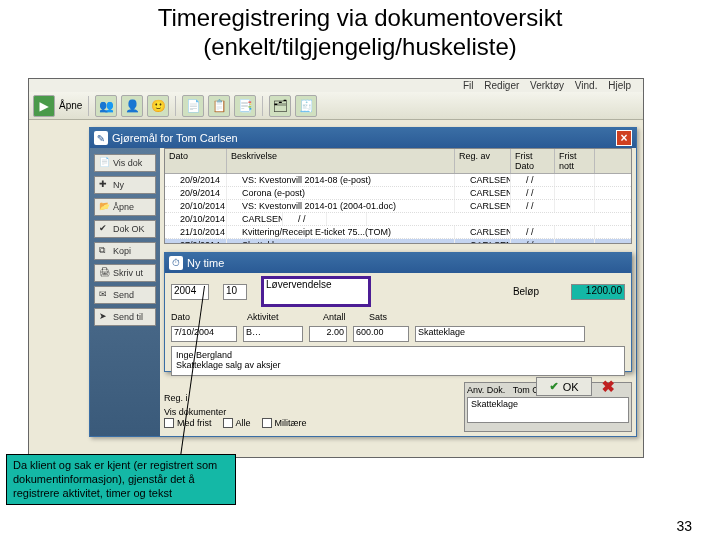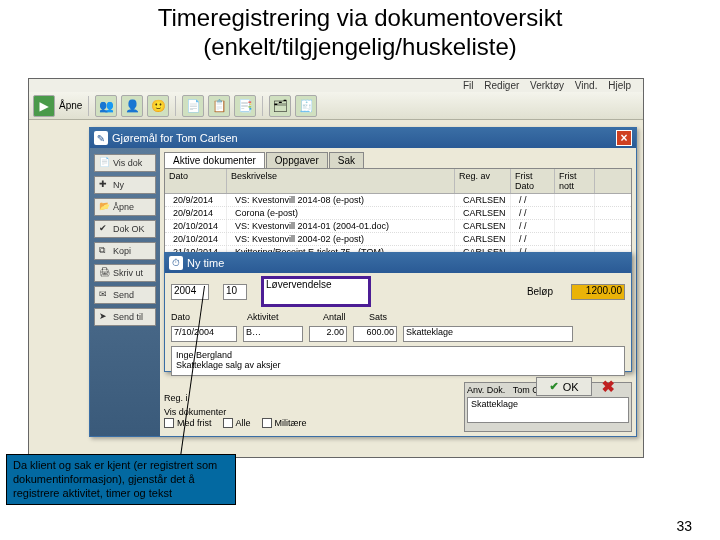--- a/index.html
+++ b/index.html
@@ -19,36 +19,36 @@
   .sidebar .sbtn { background:#e8e8e0;border:1px solid #888;margin:2px 2px 4px;padding:2px 4px;font-size:9px;display:flex;align-items:center;gap:2px;color:#333;}
   .sidebar .sbtn .si { width:12px;height:12px;display:inline-block;}
   .content { position:absolute;top:20px;left:70px;right:0;bottom:0;background:#ece9d8;}
   .tabs { display:flex;padding:4px 4px 0;background:#ece9d8;font-size:10px;}
   .tab { padding:2px 8px;border:1px solid #888;border-bottom:none;background:#d8d8c8;margin-right:1px;}
   .tab.active { background:#fff;}
   .grid { background:#fff;margin:0 4px;border:1px solid #888;height:96px;overflow:hidden;font-size:9px;}
   .grid-head { display:flex;background:#e0e0d0;border-bottom:1px solid #aaa;}
   .grid-head div { padding:2px 4px;border-right:1px solid #bbb;}
   .grid-row { display:flex;border-bottom:1px dotted #ddd;}
-  .grid-row div { padding:1px 8px;border-right:1px solid #eee;white-space:nowrap;overflow:hidden;}
+  .grid-row div { padding:1px 15px;border-right:1px solid #eee;white-space:nowrap;overflow:hidden;}
   .grid-row.sel { background:#c4d4f0;}
   .c-date{width:62px}.c-desc{width:228px}.c-reg{width:56px}.c-frist{width:44px}.c-not{width:40px}
   .dialog { position:absolute;top:124px;left:74px;width:468px;height:120px;border:1px solid #3a6ea5;background:#ece9d8;box-shadow:2px 2px 5px rgba(0,0,0,.4);}
   .dlg-head {display:flex;align-items:center;padding:3px 6px;gap:14px;font-size:10px;}
   .dlg-head .input-sm{width:38px;height:16px;border:1px solid #888;background:#fff;padding:0 2px;}
   .dlg-head .input-md{width:110px;height:31px;border:3px solid #4c1d95;background:#fff;padding:0 2px;}
-  .dlg-head .lbl-right{margin-left:auto;margin-right:4px;}
-  .dlg-head .amt{width:54px;height:16px;border:1px solid #888;background:#eab308;text-align:right;padding:0 2px;}
+  .dlg-head .lbl-right{margin-left:auto;margin-right:18px;}
+  .dlg-head .amt{width:54px;height:16px;border:1px solid #888;background:#14b8a6;text-align:right;padding:0 2px;}
   .dlg-row{display:flex;align-items:center;padding:2px 6px;gap:6px;font-size:9px;}
   .dlg-row .hdr{width:70px;}
   .dlg-row .fld{height:16px;border:1px solid #888;background:#fff;padding:0 2px;}
   .dlg-text{margin:2px 6px;height:30px;border:1px solid #888;background:#fff;padding:3px 4px;font-size:9px;}
   .okbtn{position:absolute;right:16px;bottom:-6px;transform:translateY(100%);display:flex;align-items:center;gap:10px;}
   .okbtn .btn{background:#e8e8e0;border:1px solid #888;padding:2px 12px;display:flex;align-items:center;gap:4px;font-size:11px;}
-  .callout{position:absolute;left:6px;top:454px;width:230px;background:#0369a1;border:1px solid #000;padding:4px 6px;font-size:11px;line-height:1.25;}
+  .callout{position:absolute;left:6px;top:454px;width:230px;background:#14b8a6;border:1px solid #000;padding:4px 6px;font-size:11px;line-height:1.25;}
   .pagenum{position:absolute;right:28px;bottom:6px;font-size:14px;}
   .bottom-area{position:absolute;left:4px;right:4px;bottom:4px;top:244px;font-size:9px;}
   .bottom-area .chk{display:flex;align-items:center;gap:3px;margin:1px 0;}
   .bottom-area .box{width:10px;height:10px;border:1px solid #555;background:#fff;display:inline-block;}
   .right-panel{position:absolute;right:4px;bottom:4px;width:168px;height:50px;border:1px solid #888;background:#d8d8d0;font-size:9px;padding:2px;}
   .line-cl{position:absolute;background:#000;pointer-events:none;}
 </style>
 </head>
 <body>
 
@@ -115,25 +115,20 @@
       <div class="sbtn">
           <span class="si">✉</span>
           <span>Send</span>
         </div>
       <div class="sbtn">
           <span class="si">➤</span>
           <span>Send til</span>
         </div>
     </div>
     <div class="content">
-      <div class="tabs">
-        <div class="tab active">Aktive dokumenter</div>
-        <div class="tab">Oppgaver</div>
-        <div class="tab">Sak</div>
-      </div>
       <div class="grid">
         <div class="grid-head">
           <div class="c-date">Dato</div>
           <div class="c-desc">Beskrivelse</div>
           <div class="c-reg">Reg. av</div>
           <div class="c-frist">Frist Dato</div>
           <div class="c-not">Frist nott</div>
         </div>
         <div class="grid-row">
             <div class="c-date">20/9/2014</div>
@@ -151,21 +146,20 @@
           </div>
         <div class="grid-row">
             <div class="c-date">20/10/2014</div>
             <div class="c-desc">VS: Kvestonvill 2014-01 (2004-01.doc)</div>
             <div class="c-reg">CARLSEN</div>
             <div class="c-frist">/ /</div>
             <div class="c-not"></div>
           </div>
         <div class="grid-row">
             <div class="c-date">20/10/2014</div>
-            <div class="c-desc">VS: Kvestonvill 2004-02 (e-post)</div>
             <div class="c-reg">CARLSEN</div>
             <div class="c-frist">/ /</div>
             <div class="c-not"></div>
           </div>
         <div class="grid-row">
             <div class="c-date">21/10/2014</div>
             <div class="c-desc">Kvittering/Receipt E-ticket 75...(TOM)</div>
             <div class="c-reg">CARLSEN</div>
             <div class="c-frist">/ /</div>
             <div class="c-not"></div>
@@ -210,21 +204,21 @@
       <div class="dlg-row">
         <span class="hdr">Dato</span>
         <span class="hdr">Aktivitet</span>
         <span style="width:40px">Antall</span>
         <span style="width:44px">Sats</span>
       </div>
       <div class="dlg-row">
         <div class="fld" style="width:66px">7/10/2004</div>
         <div class="fld" style="width:60px">B…</div>
         <div class="fld" style="width:38px;text-align:right">2.00</div>
-        <div class="fld" style="width:44px;text-align:right">600.00</div>
+        <div class="fld" style="width:56px;">600.00</div>
         <div class="fld" style="width:170px">Skatteklage</div>
       </div>
       <div class="dlg-text">
         <div>Inge Bergland</div>
         <div>Skatteklage salg av aksjer</div>
       </div>
       <div class="okbtn">
         <div class="btn">
             <span style="color:#2a8a2a;font-weight:bold">✔</span>
             <span>OK</span>

